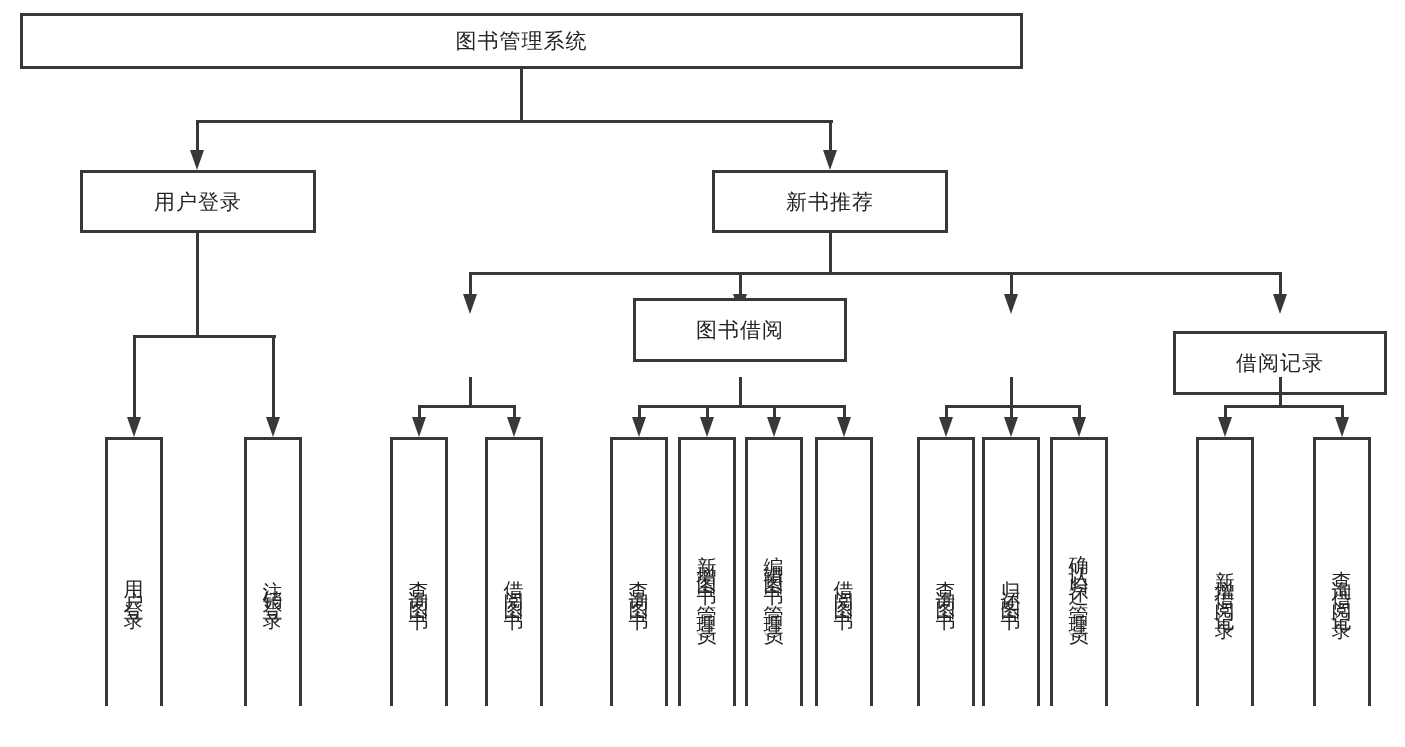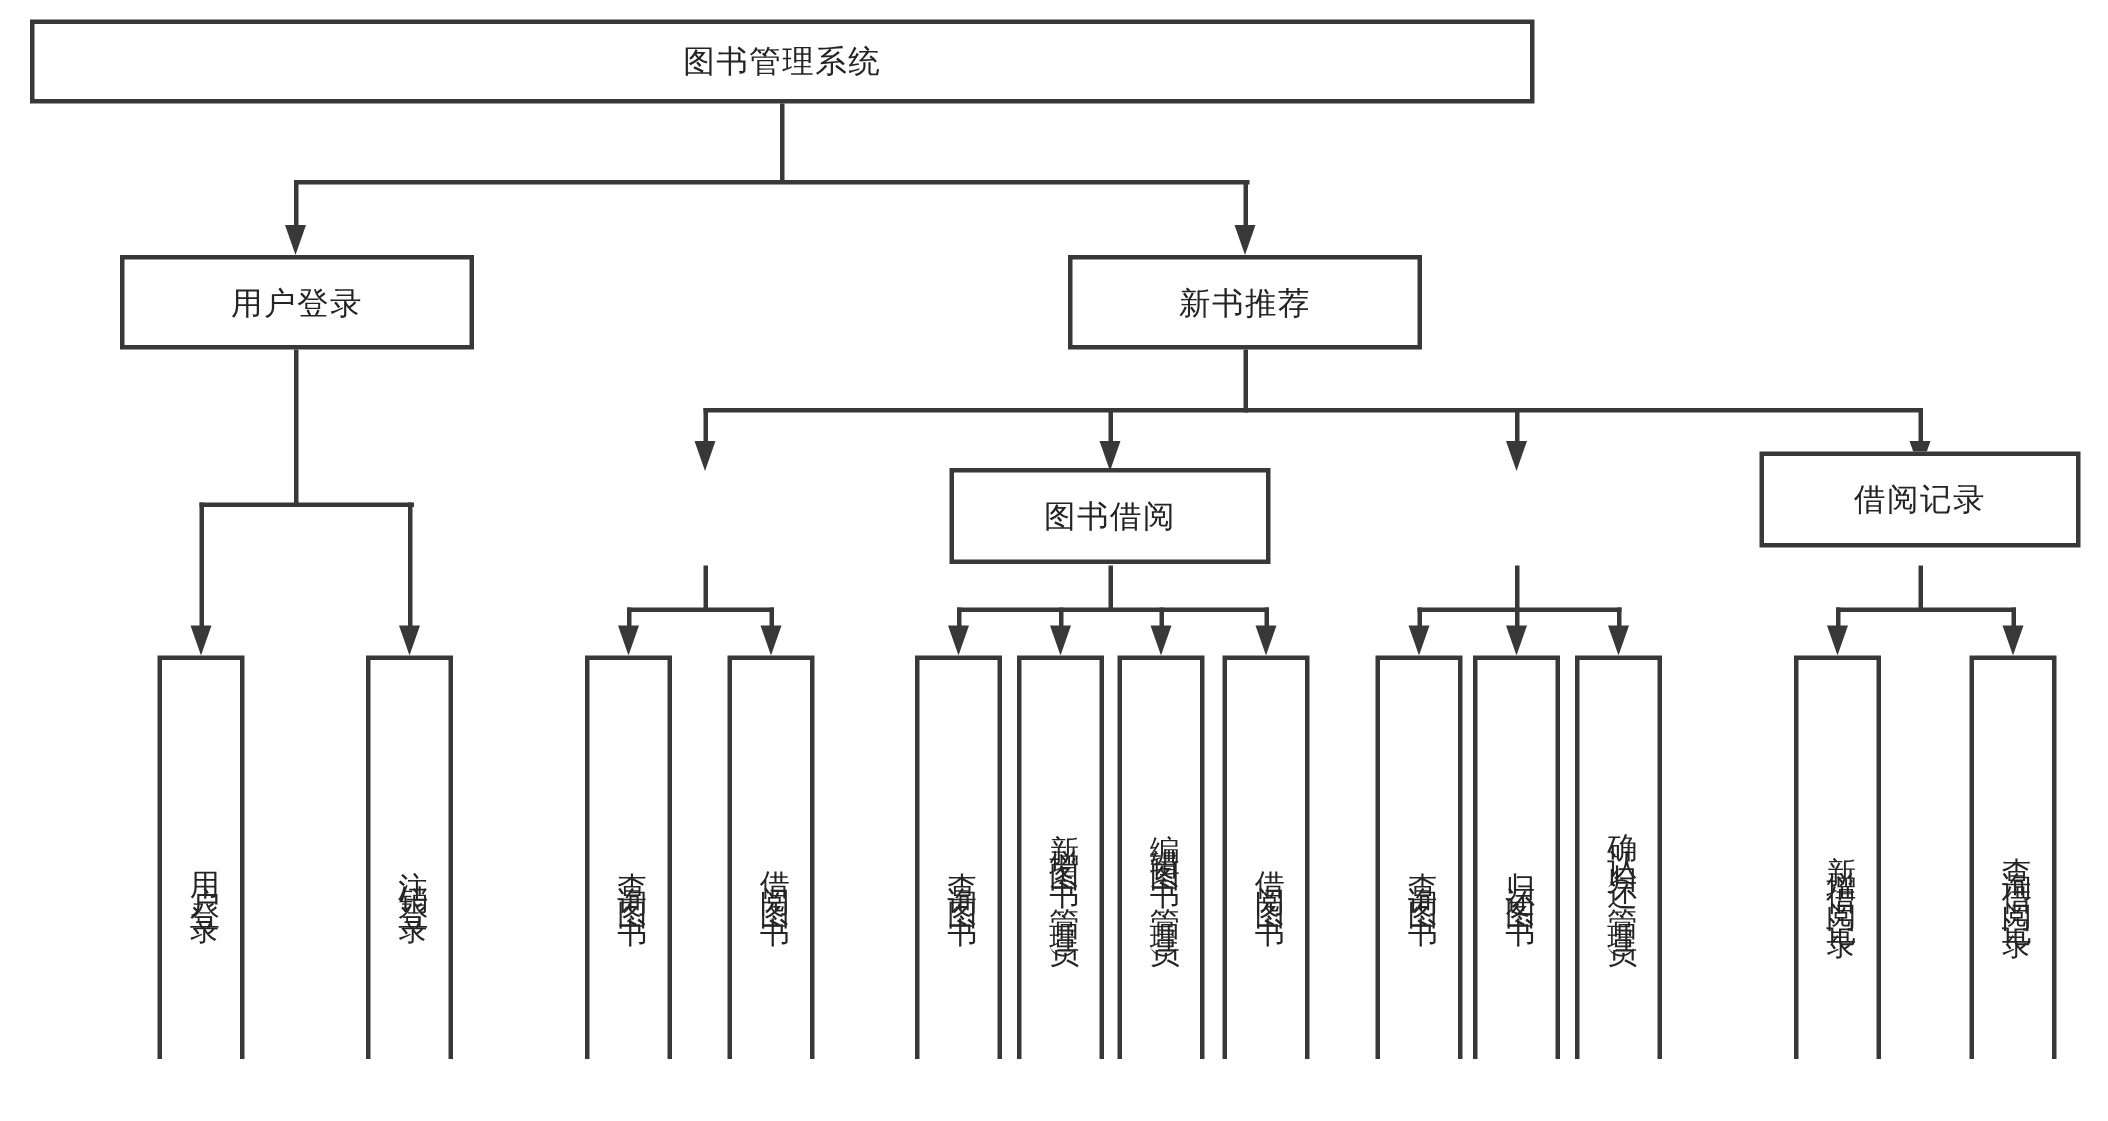--- a/index.html
+++ b/index.html
@@ -1,19 +1,19 @@
 <!DOCTYPE html>
 <html><head>
 <meta charset="utf-8">
 <style>
   * { margin:0; padding:0; box-sizing:border-box; }
   html,body { background:#ffffff; }
   .stage {
     position:relative; width:1405px; height:706px; background:#ffffff;
-    font-family:Liberation Mono, monospace; overflow:hidden;
+    font-family:Liberation Serif, serif; overflow:hidden;
   }
   .box {
     position:absolute; border:3px solid #383838; background:#ffffff;
     display:flex; align-items:center; justify-content:center;
     font-size:21px; color:#242424; letter-spacing:1px; white-space:nowrap;
   }
   .vbox {
     position:absolute; top:437px; width:58px; height:296px;
     border:3px solid #383838; background:#ffffff;
     display:flex; align-items:center; justify-content:center;
@@ -62,22 +62,22 @@
   <div class="line h" style="left:469px; top:272px; width:813px;"></div>
   <div class="line v" style="left:469px; top:272px; height:24px;"></div>
   <div class="arrow" style="left:463px; top:294px;"></div>
   <div class="line v" style="left:739px; top:272px; height:24px;"></div>
   <div class="arrow" style="left:733px; top:294px;"></div>
   <div class="line v" style="left:1010px; top:272px; height:24px;"></div>
   <div class="arrow" style="left:1004px; top:294px;"></div>
   <div class="line v" style="left:1279px; top:272px; height:24px;"></div>
   <div class="arrow" style="left:1273px; top:294px;"></div>
 
-  <div class="box" style="left:633px; top:312px; width:214px; height:64px;">图书借阅</div>
-  <div class="box" style="left:1173px; top:301px; width:214px; height:64px;">借阅记录</div>
+  <div class="box" style="left:633px; top:298px; width:214px; height:64px;">图书借阅</div>
+  <div class="box" style="left:1173px; top:331px; width:214px; height:64px;">借阅记录</div>
 
   <div class="line v" style="left:469px; top:377px; height:31px;"></div>
   <div class="line h" style="left:418px; top:405px; width:98px;"></div>
   <div class="line v" style="left:418px; top:405px; height:15px;"></div>
   <div class="arrow" style="left:412px; top:417px;"></div>
   <div class="line v" style="left:513px; top:405px; height:15px;"></div>
   <div class="arrow" style="left:507px; top:417px;"></div>
 
   <div class="line v" style="left:739px; top:377px; height:31px;"></div>
   <div class="line h" style="left:638px; top:405px; width:208px;"></div>

